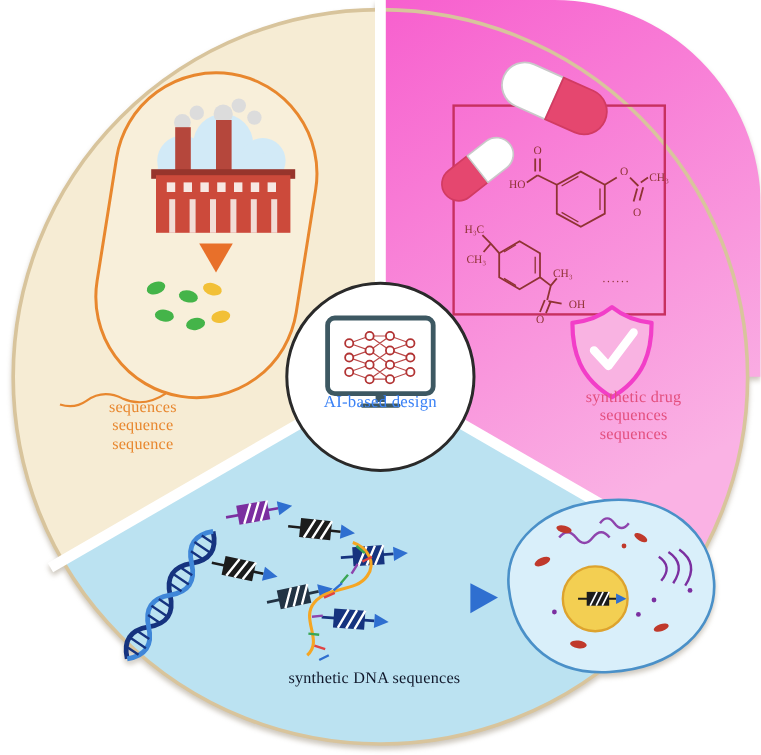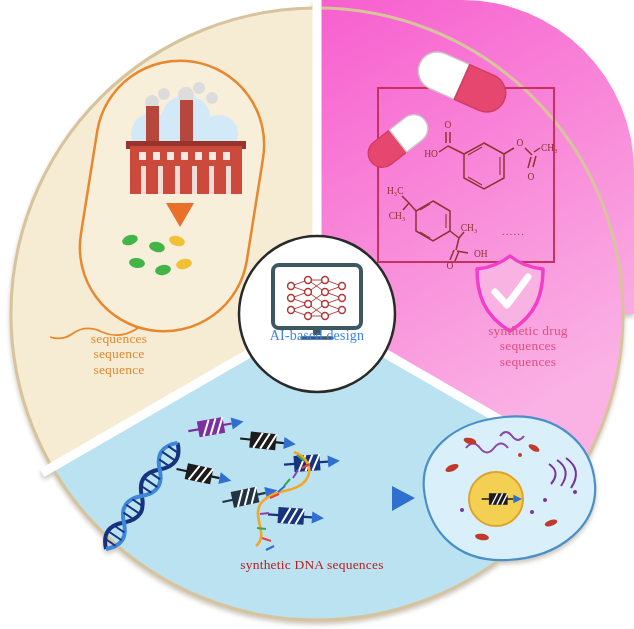--- a/index.html
+++ b/index.html
@@ -8,21 +8,21 @@
     font-family:"Liberation Serif", serif;
   }
   .stage { position:relative; width:634px; height:629px; background:#fff; overflow:hidden; }
   svg.fig { position:absolute; left:0; top:0; filter:drop-shadow(0 3px 2px rgba(130,115,90,.40)); }
   .lbl {
     position:absolute; text-align:center; font-size:13.5px; line-height:1.13;
     letter-spacing:.2px;
   }
   .lbl-protein { left:63px;  top:331px; width:112px; color:#e8872e; }
   .lbl-drug    { left:470px; top:323px; width:116px; color:#e34f7e; }
-  .lbl-dna     { left:192px; top:557px; width:240px; color:#b91c1c; white-space:nowrap; }
+  .lbl-dna     { left:192px; top:557px; width:240px; color:#0f172a; white-space:nowrap; }
   .lbl-center  { left:245px; top:328px; width:144px; color:#3b82f6; font-size:14px; }
   .chem text { font-family:"Liberation Serif", serif; font-size:9.5px; fill:#8f3333; }
 </style>
 </head>
 <body>
 
 <div class="stage">
 
 <svg class="fig" width="634" height="629" viewBox="0 0 634 629">
   <defs>

